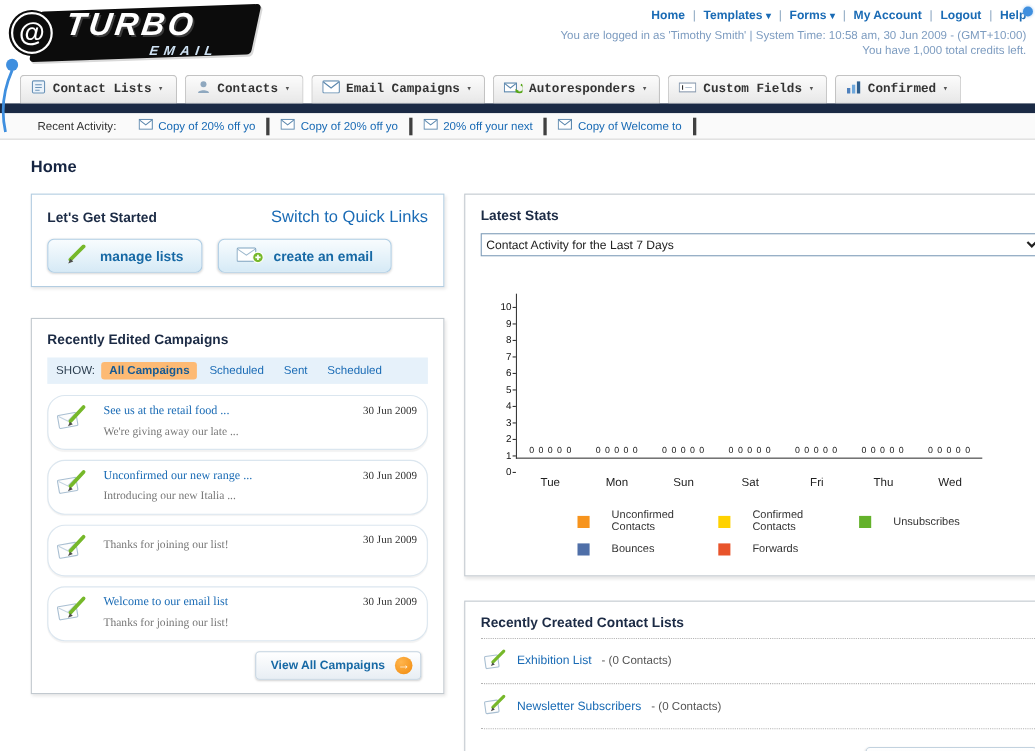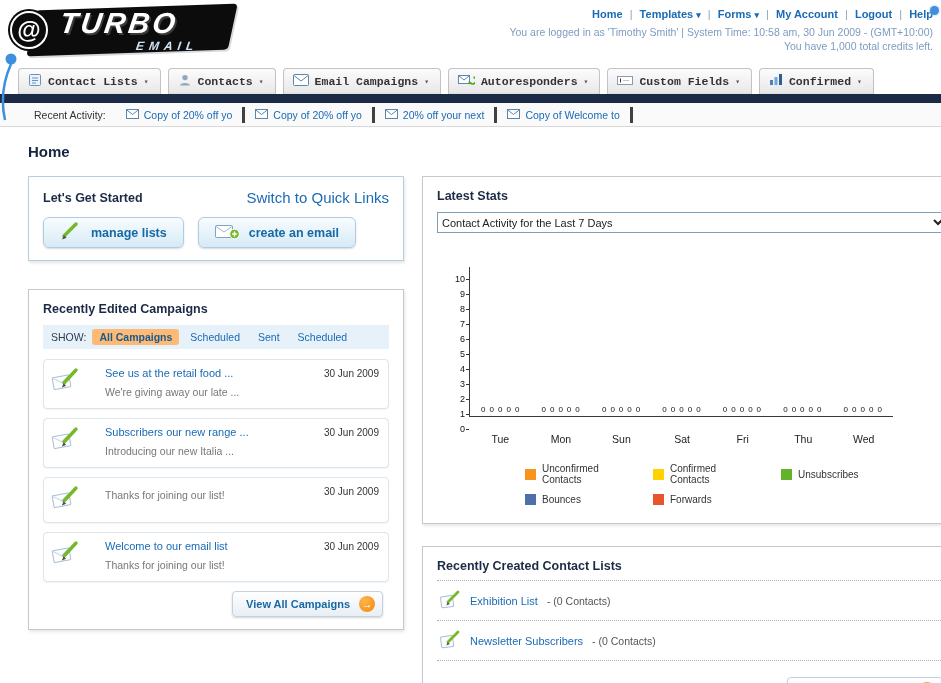--- a/index.html
+++ b/index.html
@@ -57,21 +57,21 @@
   .gs-buttons { display: flex; gap: 14px; margin-top: 11px; }
   .soft-btn { display: inline-flex; align-items: center; gap: 9px; background: linear-gradient(#f8fcfe, #d6eaf6); border: 1px solid #aecde4; border-radius: 6px; padding: 5px 16px; height: 31px; color: #1769a5; font-weight: bold; font-size: 12.5px; box-shadow: 0 1px 2px rgba(0,0,0,0.15); }
 
   
   .campaigns .panel-title { margin-bottom: 9px; }
   .filter-bar { background: #e6f1fa; display: flex; align-items: center; gap: 4px; padding: 4px 8px; font-size: 10.5px; }
   .filter-label { color: #2c3e50; margin-right: 2px; }
   .filter { color: #1a6bb5; padding: 2px 7px; border-radius: 3px; }
   .filter.active { background: #fdba74; color: #155a94; font-weight: bold; }
   .campaign-list { margin-top: 10px; }
-  .campaign-row { display: flex; align-items: flex-start; gap: 24px; border: 1px solid #dbe6ef; border-radius: 4px; background: #fff; padding: 7px 9px 8px 7px; margin-bottom: 9px; box-shadow: 0 1px 1px rgba(0,0,0,0.05); }
+  .campaign-row { display: flex; align-items: flex-start; gap: 13px; border: 1px solid #dbe6ef; border-radius: 16px; background: #fff; padding: 7px 9px 8px 7px; margin-bottom: 9px; box-shadow: 0 1px 1px rgba(0,0,0,0.05); font-family: Liberation Serif, serif; }
   .campaign-texts { flex: 1; }
   .campaign-title { display: block; font-size: 11px; color: #1a6bb5; margin-bottom: 3px; }
   .campaign-sub { font-size: 10.5px; color: #777; }
   .campaign-date { font-size: 10px; color: #333; white-space: nowrap; padding-top: 1px; }
   .view-all-row { text-align: right; margin-top: 0; padding-right: 6px; }
   .action-btn { display: inline-flex; align-items: center; gap: 9px; background: linear-gradient(#ffffff, #e8eef4); border: 1px solid #c2d2df; border-radius: 4px; padding: 4px 7px 4px 13px; color: #1769a5; font-weight: bold; font-size: 11px; box-shadow: 0 1px 2px rgba(0,0,0,0.18); }
   .arrow-circle { width: 16px; height: 16px; border-radius: 50%; background: radial-gradient(circle at 35% 30%, #ffb54d, #f18a0c); color: #fff; display: inline-flex; align-items: center; justify-content: center; font-size: 11px; font-weight: bold; line-height: 1; }
 
   
   .stats-panel { padding-bottom: 18px; }
@@ -82,21 +82,21 @@
   .y-axis { display: flex; flex-direction: column; justify-content: space-between; height: 150px; width: 18px; flex: 0 0 auto; margin-top: 12px; }
   .ytick { display: flex; align-items: center; justify-content: flex-end; height: 0; }
   .ytick-label { font-size: 9px; color: #111; margin-right: 1px; }
   .ytick-mark { width: 3px; height: 1px; background: #333; display: inline-block; }
   .plot { width: 424px; height: 150px; border-left: 1px solid #3a3a3a; border-bottom: 1px solid #3a3a3a; display: flex; }
   .chart-group { flex: 1; display: flex; align-items: flex-end; justify-content: center; gap: 4px; padding-bottom: 2px; }
   .zero-label { font-size: 8px; color: #111; line-height: 1; }
   .x-labels { display: flex; width: 424px; margin-left: 19px; margin-top: 4px; }
   .x-label { flex: 1; text-align: center; font-size: 10.5px; color: #222; }
   .legend { display: flex; flex-wrap: wrap; row-gap: 9px; width: 470px; margin: 18px 0 0 26px; }
-  .legend-item { display: flex; align-items: center; gap: 6px; width: 128px; font-size: 10px; color: #333; padding-left: 48px; }
+  .legend-item { display: flex; align-items: center; gap: 20px; width: 128px; font-size: 10px; color: #333; padding-left: 48px; }
   .legend-swatch { width: 11px; height: 11px; display: inline-block; flex: 0 0 auto; }
 
   
   .contact-lists { margin-top: 22px; }
   .cl-item { display: flex; align-items: center; gap: 9px; padding: 9px 2px; border-bottom: 1px dotted #b3b3b3; font-size: 11px; }
   .cl-item a { color: #1a6bb5; }
   .cl-detail { color: #555; font-size: 10.5px; }
   .see-all-row { text-align: right; margin-top: 16px; padding-right: 4px; }
 
   
@@ -285,21 +285,21 @@
             <div class="campaign-row" data-interactable="true">
               <span data-interactable="false"><svg width="30" height="25">
                     <g transform="rotate(-10 12 15)">
                       <rect x="2" y="9" width="17" height="12" rx="1" fill="#fdfdfd" stroke="#a9bfd2"></rect>
                       <path d="M3 10 l7.5 5.5 L18 10" fill="none" stroke="#c2d2e0"></path>
                     </g>
                     <path d="M13 16 L25 3" stroke="#76b82a" stroke-width="3.4" stroke-linecap="round"></path>
                     <path d="M10.8 20.5 l1.8-4 2.6 2.2 z" fill="#4d4d4d"></path>
                   </svg></span>
               <span class="campaign-texts" data-interactable="false">
-                <a class="campaign-title" data-interactable="true">Subscribers our new range ...</a>
+                <a class="campaign-title" data-interactable="true">Unconfirmed our new range ...</a>
                 <span class="campaign-sub" data-interactable="false">Introducing our new Italia ...</span>
               </span>
               <span class="campaign-date" data-interactable="false">30 Jun 2009</span>
             </div>
             <div class="campaign-row" data-interactable="true">
               <span data-interactable="false"><svg width="30" height="25">
                     <g transform="rotate(-10 12 15)">
                       <rect x="2" y="9" width="17" height="12" rx="1" fill="#fdfdfd" stroke="#a9bfd2"></rect>
                       <path d="M3 10 l7.5 5.5 L18 10" fill="none" stroke="#c2d2e0"></path>
                     </g>

